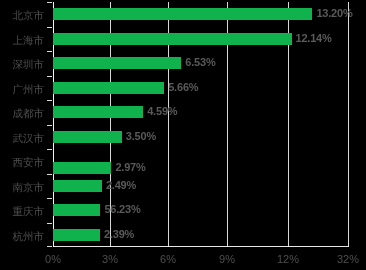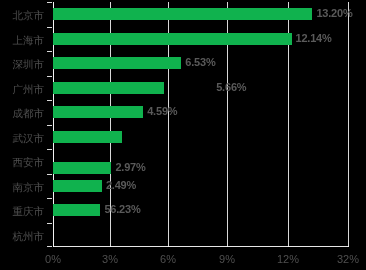--- a/index.html
+++ b/index.html
@@ -125,47 +125,52 @@
       <div class="bar-value" style="left:242.5px;">12.14%</div>
     </div>
 
     <div class="row" style="top:49px;">
       <div class="bar" style="width:128.3px;"></div>
       <div class="bar-value" style="left:132.3px;">6.53%</div>
     </div>
 
     <div class="row" style="top:73.5px;">
       <div class="bar" style="width:111.2px;"></div>
-      <div class="bar-value" style="left:115.2px;padding-left:48px;">5.66%</div>
+      <div class="bar-value" style="left:115.2px;">5.66%</div>
     </div>
 
     <div class="row" style="top:98px;padding-left:12px;">
       <div class="bar" style="width:90.2px;"></div>
       <div class="bar-value" style="left:94.2px;">4.59%</div>
     </div>
 
     <div class="row" style="top:122.5px;">
       <div class="bar" style="width:68.8px;"></div>
+      <div class="bar-value" style="left:72.8px;">3.50%</div>
     </div>
 
     <div class="row" style="top:147px;margin-top:7px;">
       <div class="bar" style="width:58.4px;"></div>
       <div class="bar-value" style="left:62.4px;">2.97%</div>
     </div>
 
     <div class="row" style="top:171.5px;">
       <div class="bar" style="width:48.9px;"></div>
       <div class="bar-value" style="left:52.9px;">2.49%</div>
     </div>
 
     <div class="row" style="top:196px;">
       <div class="bar" style="width:47.4px;"></div>
       <div class="bar-value" style="left:51.4px;">56.23%</div>
     </div>
 
+    <div class="row" style="top:220.5px;">
+      <div class="bar" style="width:47px;"></div>
+      <div class="bar-value" style="left:51px;">2.39%</div>
+    </div>
   </div>
 
   <div id="x-axis-line"></div>
 
   <div class="y-label" style="top:9px;">北京市</div>
   <div class="y-label" style="top:33.5px;">上海市</div>
   <div class="y-label" style="top:58px;">深圳市</div>
   <div class="y-label" style="top:82.5px;">广州市</div>
   <div class="y-label" style="top:107px;">成都市</div>
   <div class="y-label" style="top:131.5px;">武汉市</div>

